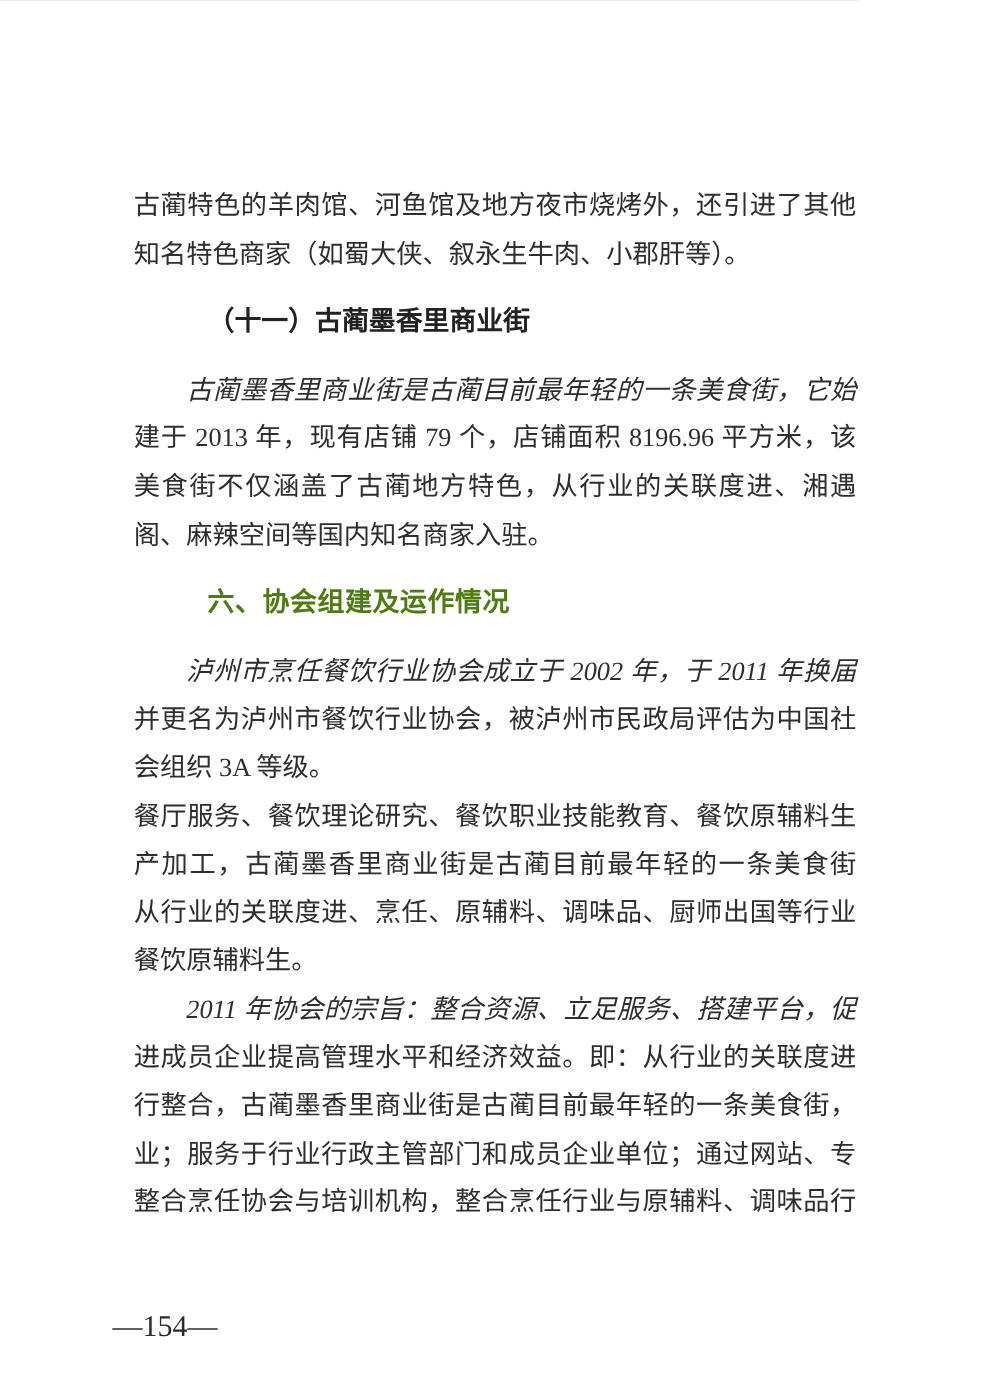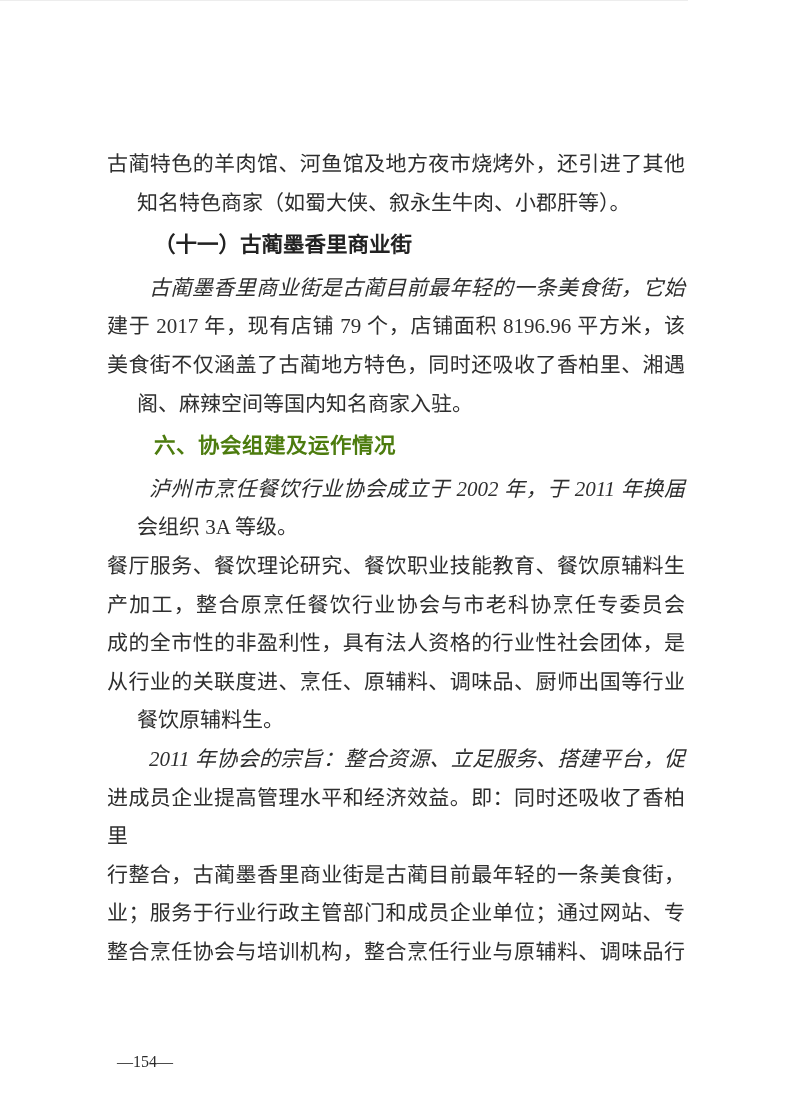--- a/index.html
+++ b/index.html
@@ -32,93 +32,92 @@
   }
   .line {
     margin: 0;
     text-align: justify;
     text-align-last: justify;
     text-justify: inter-ideograph;
     white-space: normal;
   }
   .line.end {
     text-align-last: left;
-    margin-left: 30px;
   }
   .line.first {
     text-indent: 2em;
     font-style: italic;
   }
   h2.h-sans, h3.h-serif {
-    margin: 4px;
+    margin: 16px;
     padding: 0;
     font-size: 21.5px;
     line-height: 38.6px;
     text-indent: 2em;
     text-align: left;
     font-weight: 700;
   }
   h3.h-serif {
     font-family: "Liberation Serif", "DejaVu Serif", serif;
     color: #222222;
   }
   h2.h-sans {
     font-family: "Liberation Sans", "DejaVu Sans", sans-serif;
     color: #4d7c0f;
     letter-spacing: 0.5px;
   }
   .page-footer {
     position: absolute;
-    left: 117px;
+    left: 90px;
     top: 1049px;
     font-family: "Liberation Serif", "DejaVu Serif", serif;
-    font-size: 16px;
+    font-size: 24px;
     line-height: 24px;
     color: #2b2b2b;
   }
 </style>
 </head>
 <body>
 
 <div class="page">
 
   <main class="body-text">
 
     <section>
       <div class="line">古蔺特色的羊肉馆、河鱼馆及地方夜市烧烤外，还引进了其他</div>
       <div class="line end">知名特色商家（如蜀大侠、叙永生牛肉、小郡肝等）。</div>
     </section>
 
     <h3 class="h-serif">（十一）古蔺墨香里商业街</h3>
 
     <section>
       <div class="line first">古蔺墨香里商业街是古蔺目前最年轻的一条美食街，它始</div>
-      <div class="line">建于 2017 年，现有店铺 79 个，店铺面积 8196.96 平方米，该</div>
-      <div class="line">美食街不仅涵盖了古蔺地方特色，同时还吸收了香柏里、湘遇</div>
+      <div class="line">建于 2013 年，现有店铺 79 个，店铺面积 8196.96 平方米，该</div>
+      <div class="line">美食街不仅涵盖了古蔺地方特色，从行业的关联度进、湘遇</div>
       <div class="line end">阁、麻辣空间等国内知名商家入驻。</div>
     </section>
 
     <h2 class="h-sans">六、协会组建及运作情况</h2>
 
     <section>
       <div class="line first">泸州市烹任餐饮行业协会成立于 2002 年，于 2011 年换届</div>
+      <div class="line">并更名为泸州市餐饮行业协会，被泸州市民政局评估为中国社</div>
       <div class="line end">会组织 3A 等级。</div>
     </section>
 
     <section>
       <div class="line">餐厅服务、餐饮理论研究、餐饮职业技能教育、餐饮原辅料生</div>
-      <div class="line">产加工，整合原烹任餐饮行业协会与市老科协烹任专委员会</div>
-      <div class="line">成的全市性的非盈利性，具有法人资格的行业性社会团体，是</div>
+      <div class="line">产加工，古蔺墨香里商业街是古蔺目前最年轻的一条美食街</div>
       <div class="line">从行业的关联度进、烹任、原辅料、调味品、厨师出国等行业</div>
       <div class="line end">餐饮原辅料生。</div>
     </section>
 
     <section>
       <div class="line first">2011 年协会的宗旨：整合资源、立足服务、搭建平台，促</div>
-      <div class="line">进成员企业提高管理水平和经济效益。即：同时还吸收了香柏里</div>
+      <div class="line">进成员企业提高管理水平和经济效益。即：从行业的关联度进</div>
       <div class="line">行整合，古蔺墨香里商业街是古蔺目前最年轻的一条美食街，</div>
       <div class="line">业；服务于行业行政主管部门和成员企业单位；通过网站、专</div>
       <div class="line">整合烹任协会与培训机构，整合烹任行业与原辅料、调味品行</div>
     </section>
 
   </main>
 
   <footer class="page-footer">
     <span>—154—</span>
   </footer>

